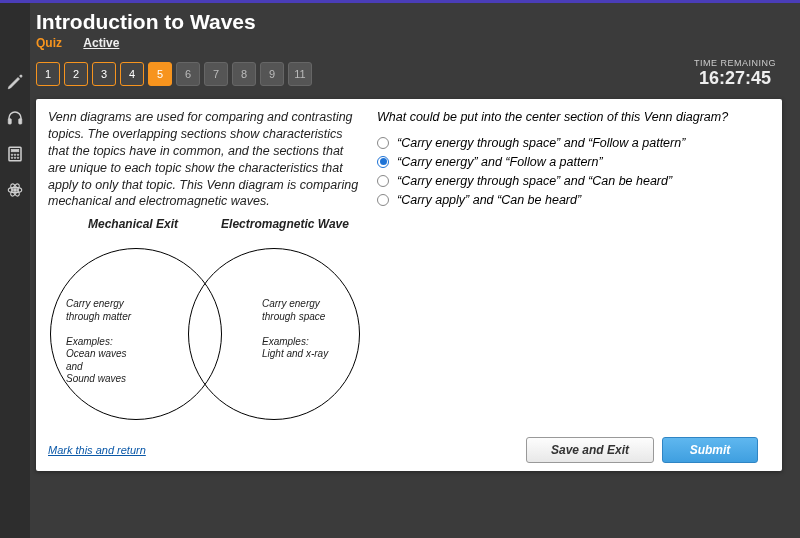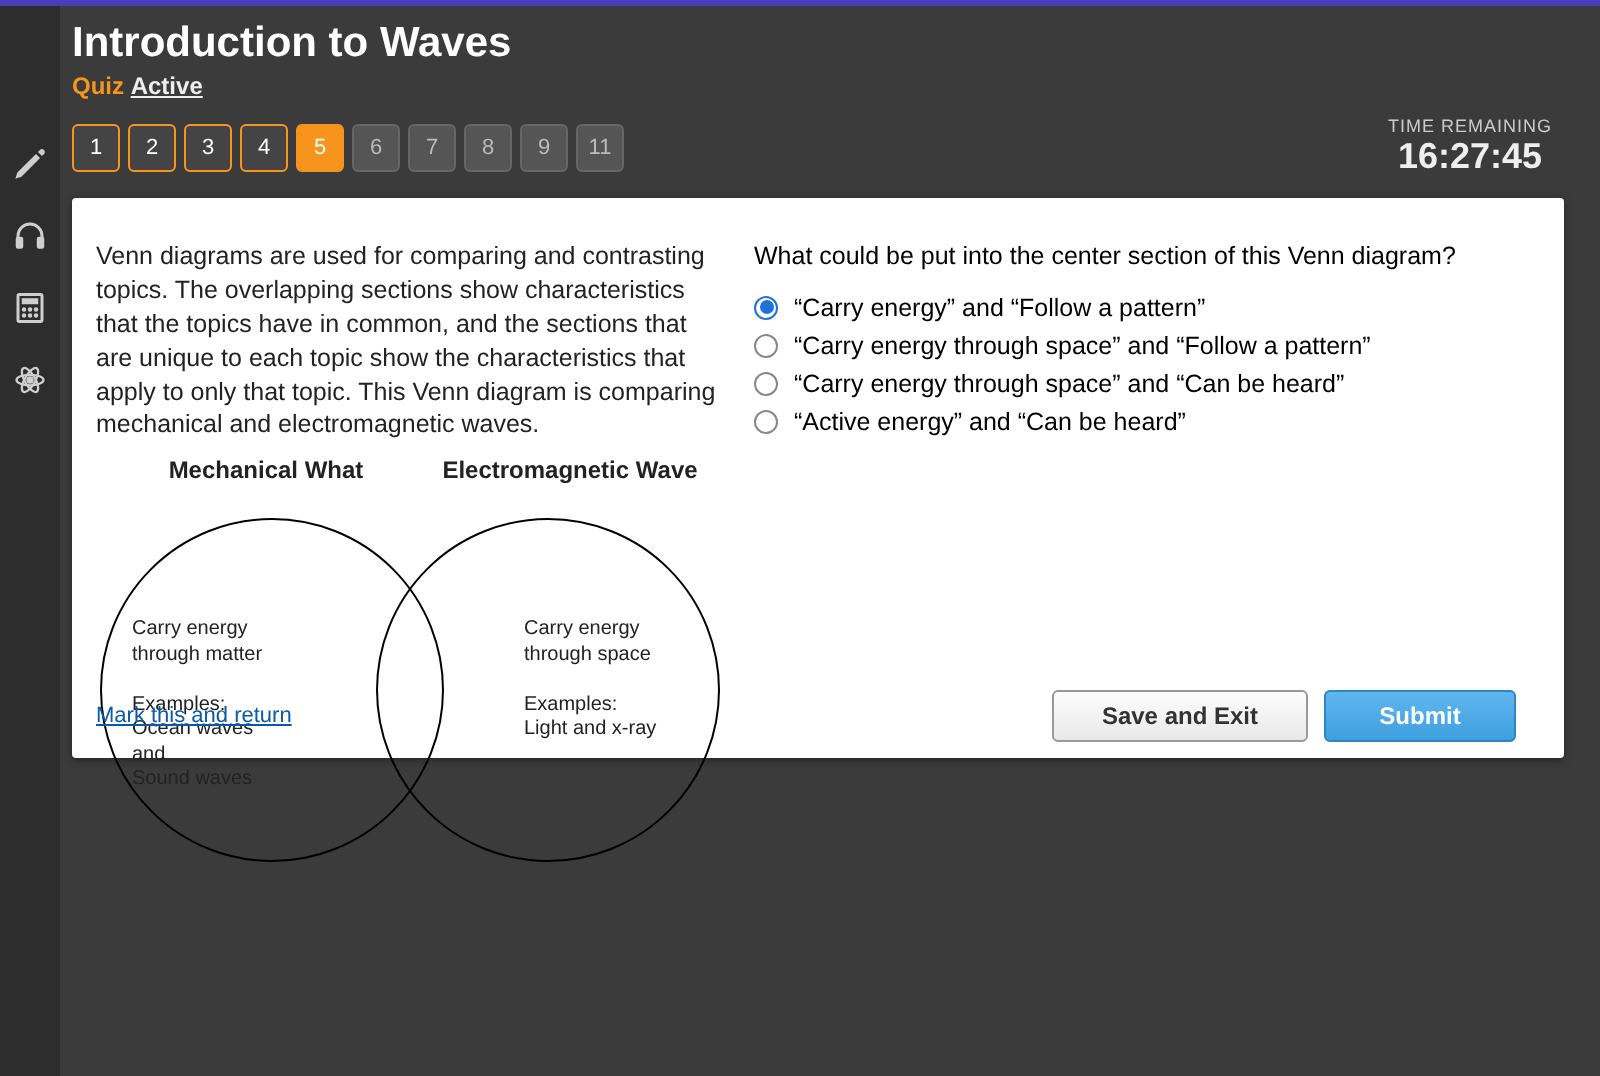--- a/index.html
+++ b/index.html
@@ -11,41 +11,42 @@
     background: #2d2d2d; display: flex; flex-direction: column; align-items: center;
     padding-top: 70px; gap: 18px;
   }
   .sidebar .tool { width: 18px; height: 18px; color: #cfcfcf; }
   .sidebar svg { width: 18px; height: 18px; fill: #cfcfcf; stroke: #cfcfcf; }
 
   .main { position: absolute; left: 30px; top: 0; right: 0; padding: 6px 0 0 6px; }
 
   .title { color: #fff; font-size: 21px; font-weight: bold; margin: 4px 12px 2px 0; }
   .sub { font-size: 12px; margin-bottom: 8px; }
-  .sub .quiz { color: #f7941e; font-weight: bold; }
+  .sub .quiz { color: #f7941e; font-weight: bold; margin-right: 18px; }
   .sub .active { color: #eee; font-weight: bold; text-decoration: underline; }
 
   .toprow { display: flex; align-items: center; }
   .qnums { display: flex; gap: 4px; }
   .qnum {
     width: 24px; height: 24px; border-radius: 3px; font-size: 11px;
     display: flex; align-items: center; justify-content: center;
     background: #555; color: #bbb; border: 1px solid #666; cursor: default;
   }
   .qnum.answered { background: #444; color: #fff; border: 1px solid #f7941e; cursor: pointer; }
   .qnum.current  { background: #f7941e; color: #fff; border: 1px solid #f7941e; cursor: pointer; }
 
   .timer { margin-left: auto; margin-right: 24px; text-align: center; color: #eee; }
   .timer .lbl { font-size: 9px; letter-spacing: 0.5px; color: #ccc; }
   .timer .val { font-size: 18px; font-weight: bold; }
 
   .panel {
     background: #fff; margin: 10px 18px 0 0; border-radius: 2px;
-    padding: 21px 12px 8px 12px; height: 280px; position: relative;
+    padding: 10px 12px 8px 12px; height: 372px; position: relative;
     box-shadow: 0 1px 4px rgba(0,0,0,0.4);
+    font-style: italic;
   }
   .cols { display: flex; gap: 14px; }
   .left { width: 315px; font-size: 12.5px; color: #222; line-height: 1.35; }
   .right { flex: 1; font-size: 12.5px; color: #000000; }
   .right .prompt { margin-bottom: 10px; line-height: 1.35; }
   .opt { display: flex; align-items: flex-start; gap: 8px; margin: 5px 0; font-size: 12.5px; }
   .radio {
     width: 12px; height: 12px; border: 1px solid #888; border-radius: 50%;
     margin-top: 1px; display: inline-flex; align-items: center; justify-content: center;
     cursor: pointer; flex-shrink: 0;
@@ -146,21 +147,21 @@
       <div class="val">16:27:45</div>
     </div>
   </div>
 
   <div class="panel">
     <div class="cols">
       <div class="left">
         <div>Venn diagrams are used for comparing and contrasting topics. The overlapping sections show characteristics that the topics have in common, and the sections that are unique to each topic show the characteristics that apply to only that topic. This Venn diagram is comparing mechanical and electromagnetic waves.</div>
         <div class="venn">
           <div class="vlabel l">Mechanical
-What</div>
+Exit</div>
           <div class="vlabel r">Electromagnetic
 Wave</div>
           <div class="circle c1"></div>
           <div class="circle c2"></div>
           <div class="vtext t1">Carry energy
 through matter
 
 Examples:
 Ocean waves
 and
@@ -170,34 +171,34 @@
 
 Examples:
 Light and x-ray</div>
         </div>
       </div>
 
       <div class="right">
         <div class="prompt">What could be put into the center section of this Venn diagram?</div>
         <div id="opts">
             <div class="opt">
+              <span class="radio"></span>
+              <span>“Carry energy through space” and “Follow a pattern”</span>
+            </div>
+            <div class="opt">
               <span class="radio checked"></span>
               <span>“Carry energy” and “Follow a pattern”</span>
             </div>
             <div class="opt">
               <span class="radio"></span>
-              <span>“Carry energy through space” and “Follow a pattern”</span>
+              <span>“Carry energy through space” and “Can be heard”</span>
             </div>
             <div class="opt">
               <span class="radio"></span>
-              <span>“Carry energy through space” and “Can be heard”</span>
-            </div>
-            <div class="opt">
-              <span class="radio"></span>
-              <span>“Active energy” and “Can be heard”</span>
+              <span>“Carry apply” and “Can be heard”</span>
             </div>
           </div>
       </div>
     </div>
 
     <div class="footer">
       <span class="mark">Mark this and return</span>
       <span class="spacer"></span>
       <div class="btn gray">Save and Exit</div>
       <div class="btn blue">Submit</div>

